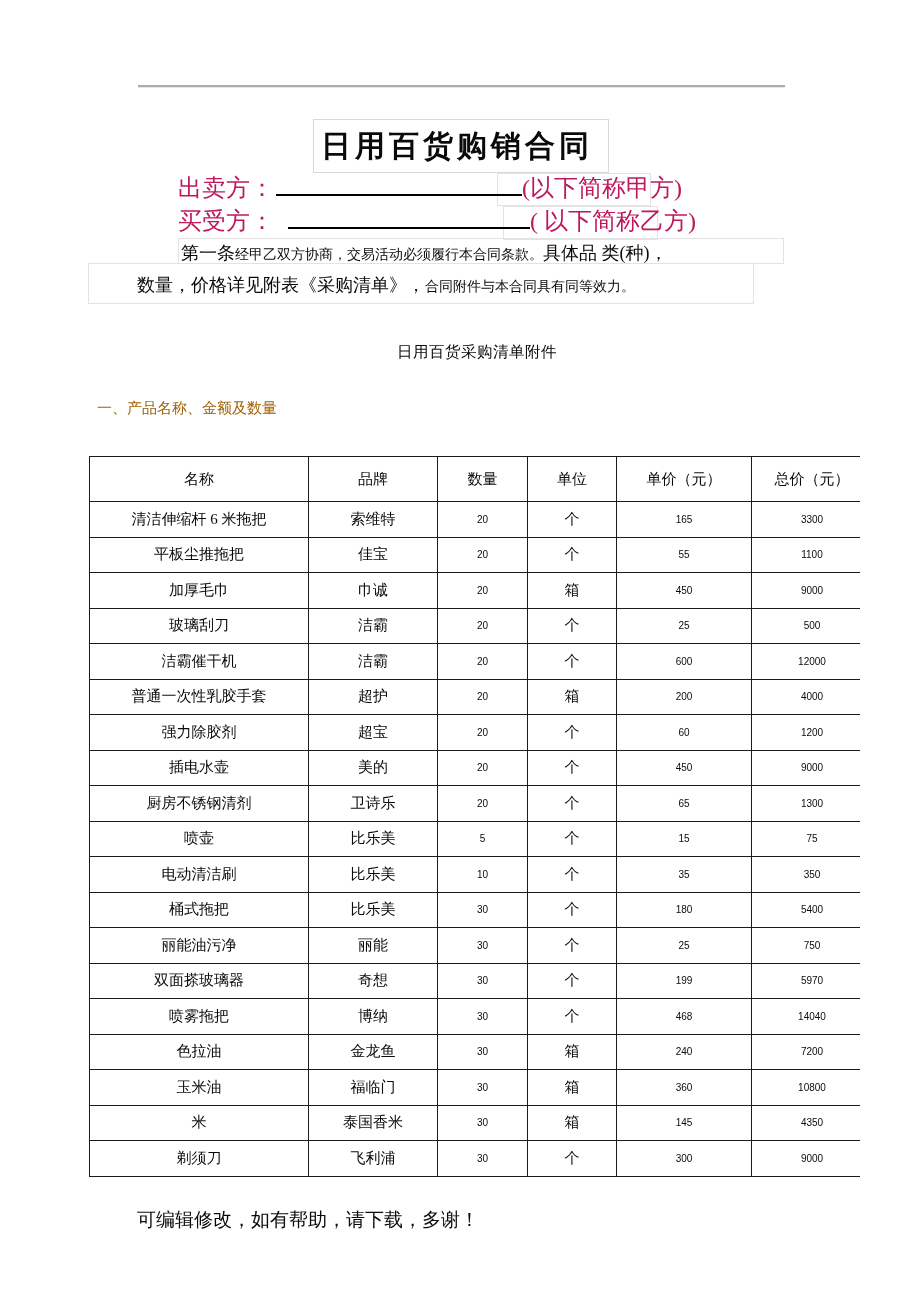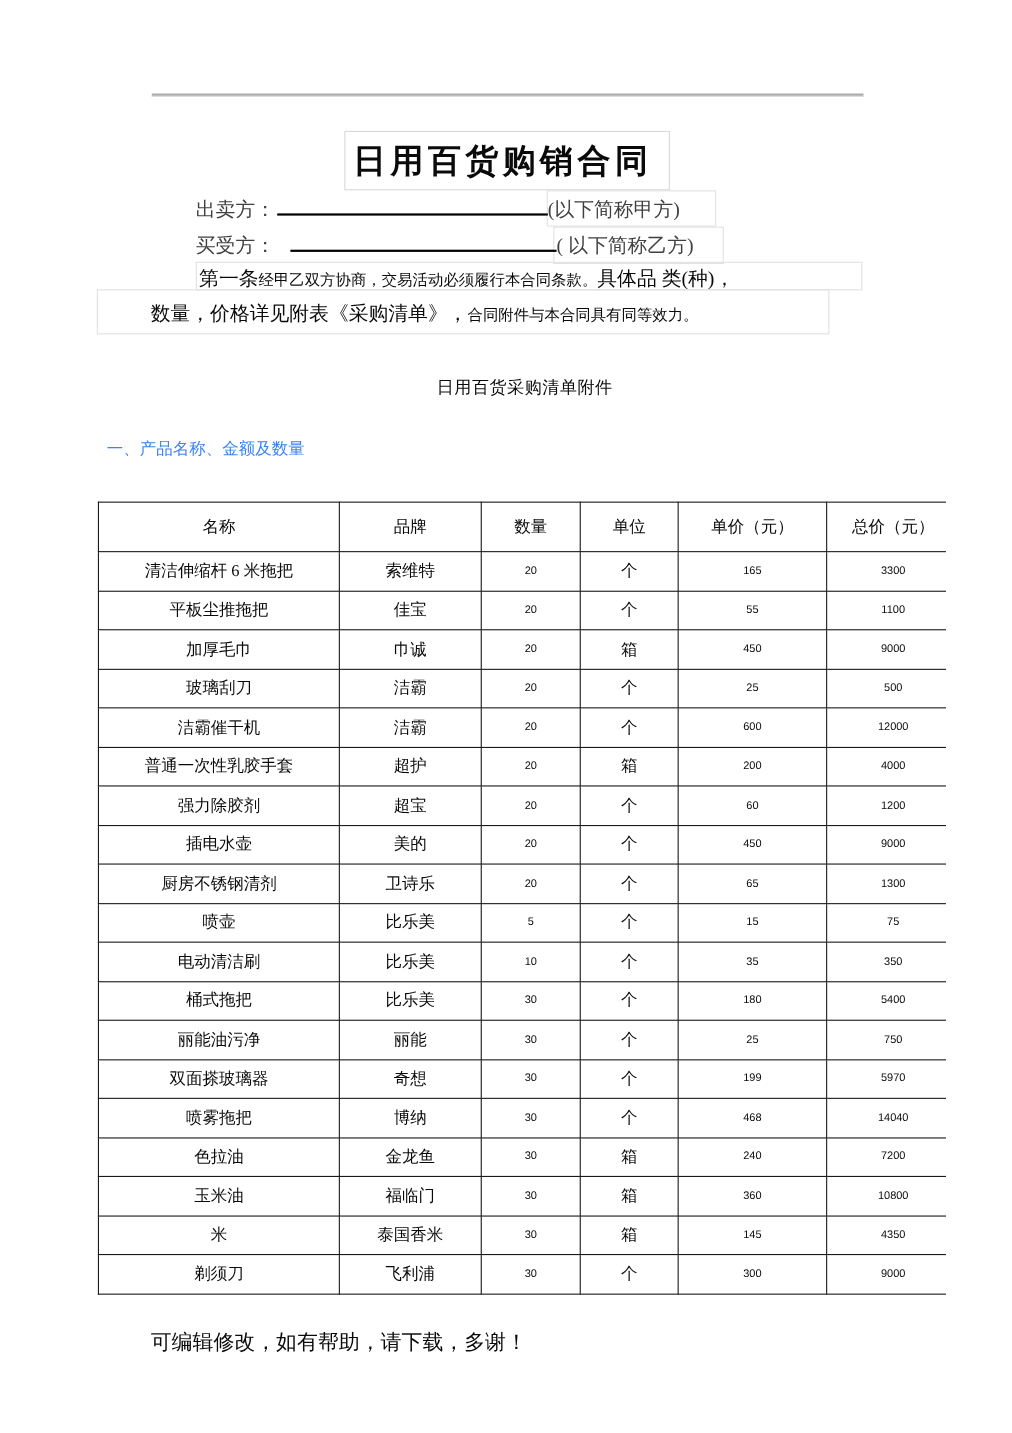--- a/index.html
+++ b/index.html
@@ -22,21 +22,21 @@
     border:1px solid #d9d9d9;
     display:flex;align-items:center;
   }
   .title-text{
     font-size:30px;font-weight:bold;letter-spacing:4px;
     padding-left:7px;white-space:nowrap;color:#0a0a0a;
   }
   
   .party-line{
     position:absolute;left:178px;height:27px;line-height:27px;
-    font-size:18px;white-space:nowrap;color:#404040;
+    font-size:24px;white-space:nowrap;color:#be185d;
   }
   .party-line.seller{top:174px;}
   .party-line.buyer{top:207px;}
   .blank{
     display:inline-block;border-bottom:2px solid #000;height:20px;
     vertical-align:baseline;
   }
   .blank.seller-blank{width:246px;margin-left:2px;}
   .blank.buyer-blank{width:242px;margin-left:14px;}
   
@@ -50,21 +50,21 @@
   .clause-line.l1{left:181px;top:240px;}
   .clause-line.l2{left:137px;top:272px;}
   .t-big{font-size:18px;}
   .t-small{font-size:14px;}
   
   .attach-heading{
     position:absolute;left:0;top:342px;width:954px;text-align:center;
     font-size:15.5px;color:#0a0a0a;letter-spacing:0.5px;
   }
   .section-title{
-    position:absolute;left:97px;top:399px;font-size:15px;color:#3b82f6;font-family:Liberation Mono, monospace;
+    position:absolute;left:97px;top:399px;font-size:15px;color:#a16207;font-family:Liberation Mono, monospace;
   }
   
   table.purchase{
     position:absolute;left:89px;top:456px;
     border-collapse:collapse;table-layout:fixed;width:783px;padding-left:44px;
   }
   table.purchase th,table.purchase td{
     border:1.5px solid #1a1a1a;
     text-align:center;vertical-align:middle;
     font-weight:normal;font-size:15px;color:#0a0a0a;

